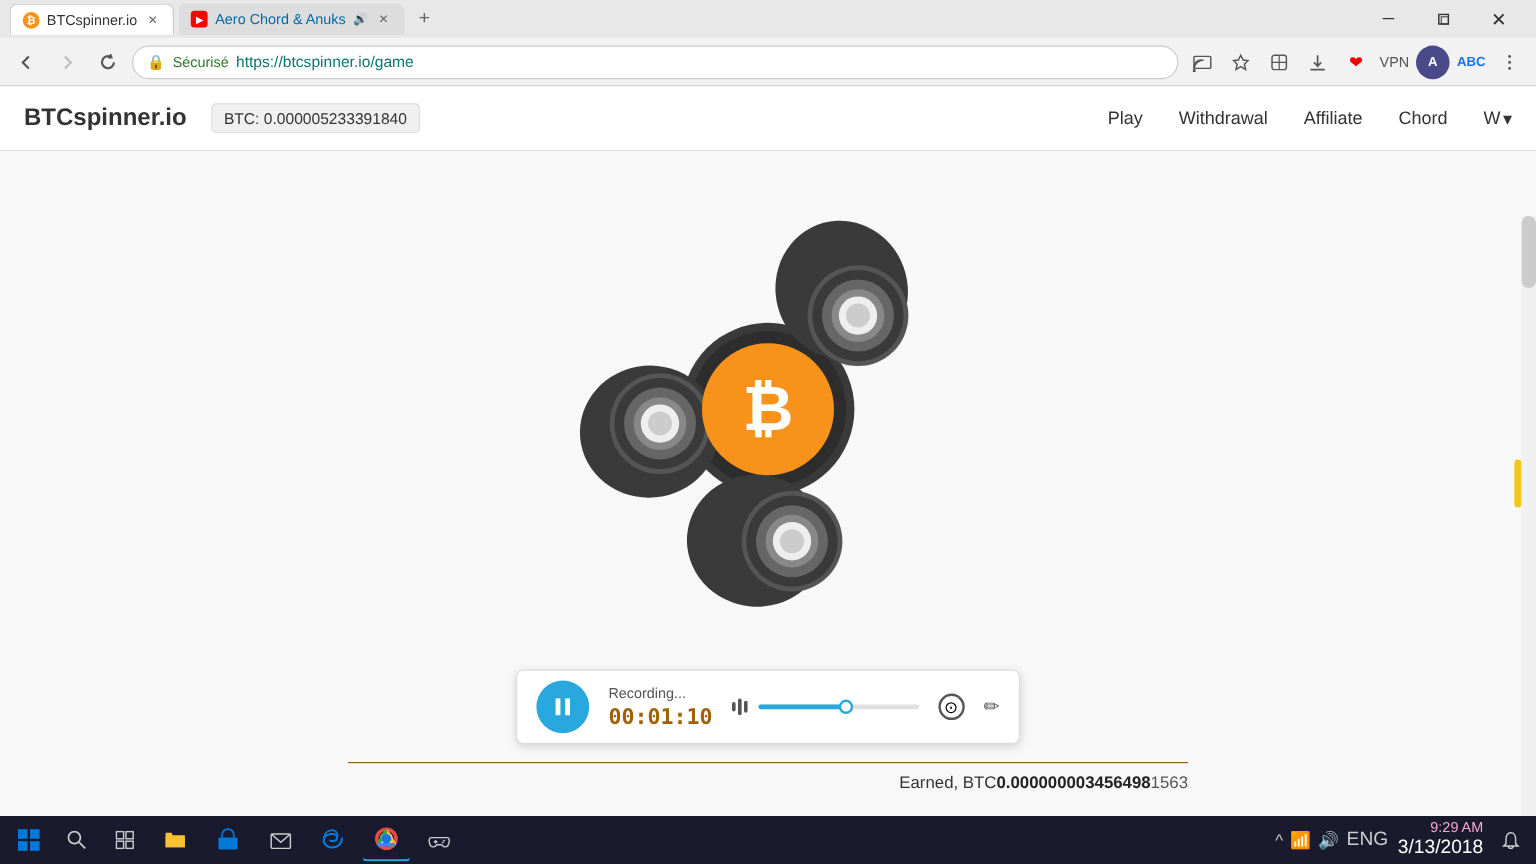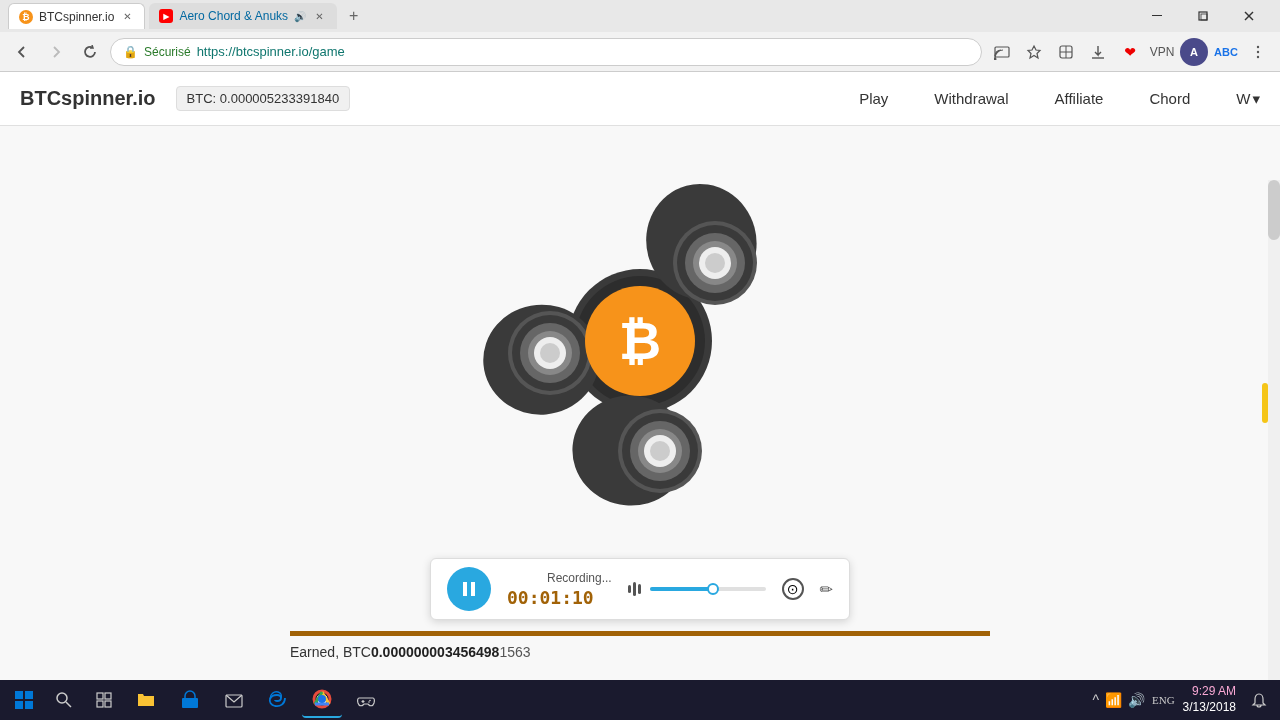--- a/index.html
+++ b/index.html
@@ -172,21 +172,21 @@
       font-size: 13px;
       color: #333;
       background: #f0f0f0;
       border: 1px solid #ddd;
       border-radius: 4px;
       padding: 4px 10px;
     }
     .site-nav-links {
       margin-left: auto;
       display: flex;
-      gap: 46px;
+      gap: 30px;
       align-items: center;
     }
     .site-nav-link {
       font-size: 15px;
       color: #333;
       cursor: pointer;
       text-decoration: none;
     }
 
     
@@ -246,21 +246,20 @@
     .rec-pause-btn svg { width: 18px; height: 18px; fill: #fff; }
     .rec-info {
       display: flex;
       flex-direction: column;
       gap: 2px;
       min-width: 80px;
     }
     .rec-label {
       font-size: 12px;
       color: #555;
-      margin-left: 40px;
     }
     .rec-time {
       font-size: 18px;
       font-weight: bold;
       color: #a16207;
       font-family: monospace;
     }
     .rec-waveform {
       display: flex;
       align-items: center;
@@ -297,25 +296,25 @@
     }
     .rec-pencil {
       font-size: 16px;
       color: #555;
       cursor: pointer;
     }
 
     
     .earned-row {
       width: 700px;
-      border-top: 5px solid #a16207;
+      border-top: 1px solid #a16207;
       padding-top: 8px;
       margin-top: 8px;
       display: flex;
-      justify-content: flex-start;
+      justify-content: flex-end;
       align-items: center;
       position: absolute;
       bottom: 20px;
     }
     .earned-label {
       font-size: 14px;
       color: #333;
     }
     .earned-value {
       font-size: 14px;
@@ -416,21 +415,21 @@
       font-size: 14px;
       color: #ccc;
       cursor: pointer;
     }
     .taskbar-clock {
       text-align: right;
       line-height: 1.3;
       cursor: pointer;
     }
     .taskbar-time { font-size: 12px; color: #f9a8d4; }
-    .taskbar-date { font-size: 12px; color: #fff; }
+    .taskbar-date { font-size: 16px; color: #fff; }
     .taskbar-notify {
       width: 30px;
       height: 36px;
       display: flex;
       align-items: center;
       justify-content: center;
       cursor: pointer;
     }
   </style>
 </head>
@@ -726,21 +725,21 @@
         <circle cx="14" cy="10.5" r="0.8" fill="#ccc"></circle>
         <circle cx="13" cy="12" r="0.8" fill="#ccc"></circle>
       </svg>
   </div>
 
   <div class="taskbar-right">
     <div class="taskbar-icons">
       <span class="taskbar-icon">^</span>
       <span class="taskbar-icon">📶</span>
       <span class="taskbar-icon">🔊</span>
-      <span class="taskbar-icon" style="font-size:11px;font-family:Liberation Serif, serif;">ENG</span>
+      <span class="taskbar-icon" style="font-size:16px;">ENG</span>
     </div>
     <div class="taskbar-clock">
       <div class="taskbar-time">9:29 AM</div>
       <div class="taskbar-date">3/13/2018</div>
     </div>
     <div class="taskbar-notify">
       <svg width="16" height="16" viewBox="0 0 16 16">
           <path d="M8,2 C5,2 4,5 4,7 L4,11 L2,13 L14,13 L12,11 L12,7 C12,5 11,2 8,2 Z" fill="none" stroke="#ccc" stroke-width="1.2"></path>
           <path d="M6,13 C6,14.1 6.9,15 8,15 C9.1,15 10,14.1 10,13" fill="none" stroke="#ccc" stroke-width="1.2"></path>
         </svg>

